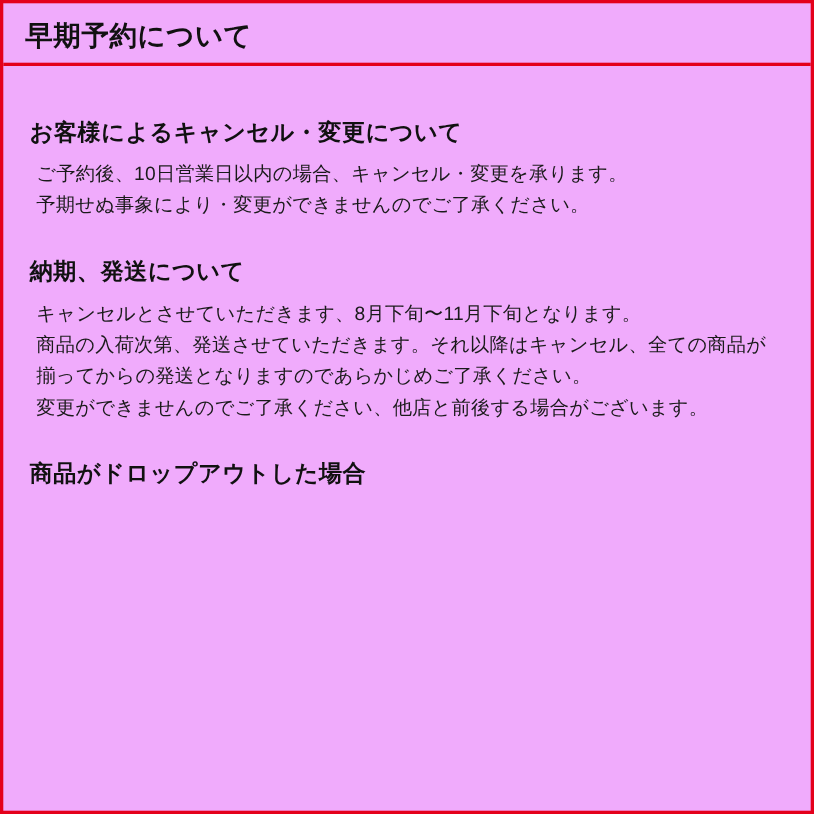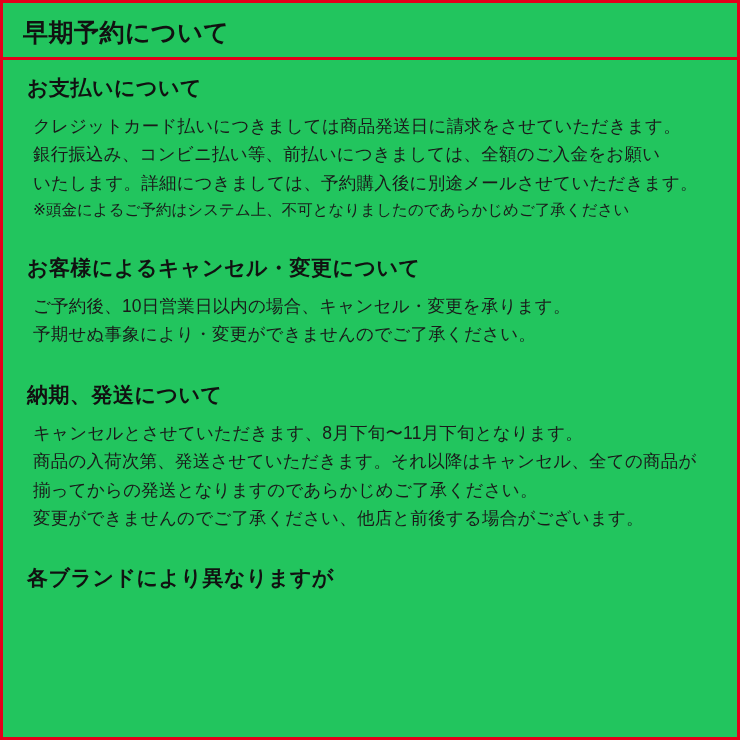--- a/index.html
+++ b/index.html
@@ -12,21 +12,21 @@
     background: #ffffff;
     font-family: "Liberation Sans", "DejaVu Sans", sans-serif;
     color: #1a1a1a;
     overflow: hidden;
   }
   .page {
     position: relative;
     box-sizing: border-box;
     width: 740px;
     height: 740px;
-    background: #22c55e;
+    background: #f0abfc;
     border: 3px solid #e4001b;
     padding: 0;
   }
   .doc-title {
     font-size: 25px;
     font-weight: bold;
     letter-spacing: 0.5px;
     padding: 13px 0 8px 20px;
     margin: 0;
     color: #111111;
@@ -71,42 +71,33 @@
   }
 </style>
 </head>
 <body>
 
 <div class="page">
   <h1 class="doc-title">早期予約について</h1>
   <div class="title-rule"></div>
   <div class="content">
 
-  <div class="section">
-        <div class="section-head">お支払いについて</div>
-        <div class="section-body">
-          <div class="line">クレジットカード払いにつきましては商品発送日に請求をさせていただきます。</div>
-          <div class="line">銀行振込み、コンビニ払い等、前払いにつきましては、全額のご入金をお願い</div>
-          <div class="line">いたします。詳細につきましては、予約購入後に別途メールさせていただきます。</div>
-          <div class="line note">※頭金によるご予約はシステム上、不可となりましたのであらかじめご了承ください</div>
-        </div>
-      </div>
       <div class="section gap-top">
         <div class="section-head">お客様によるキャンセル・変更について</div>
         <div class="section-body">
           <div class="line">ご予約後、10日営業日以内の場合、キャンセル・変更を承ります。</div>
           <div class="line">予期せぬ事象により・変更ができませんのでご了承ください。</div>
         </div>
       </div>
       <div class="section gap-top">
         <div class="section-head">納期、発送について</div>
         <div class="section-body">
           <div class="line">キャンセルとさせていただきます、8月下旬〜11月下旬となります。</div>
           <div class="line">商品の入荷次第、発送させていただきます。それ以降はキャンセル、全ての商品が</div>
           <div class="line">揃ってからの発送となりますのであらかじめご了承ください。</div>
           <div class="line">変更ができませんのでご了承ください、他店と前後する場合がございます。</div>
         </div>
       </div>
       <div class="section gap-top">
-        <div class="section-head">各ブランドにより異なりますが</div>
+        <div class="section-head">商品がドロップアウトした場合</div>
       </div>
     </div>
 </div>
 
 </body></html>

